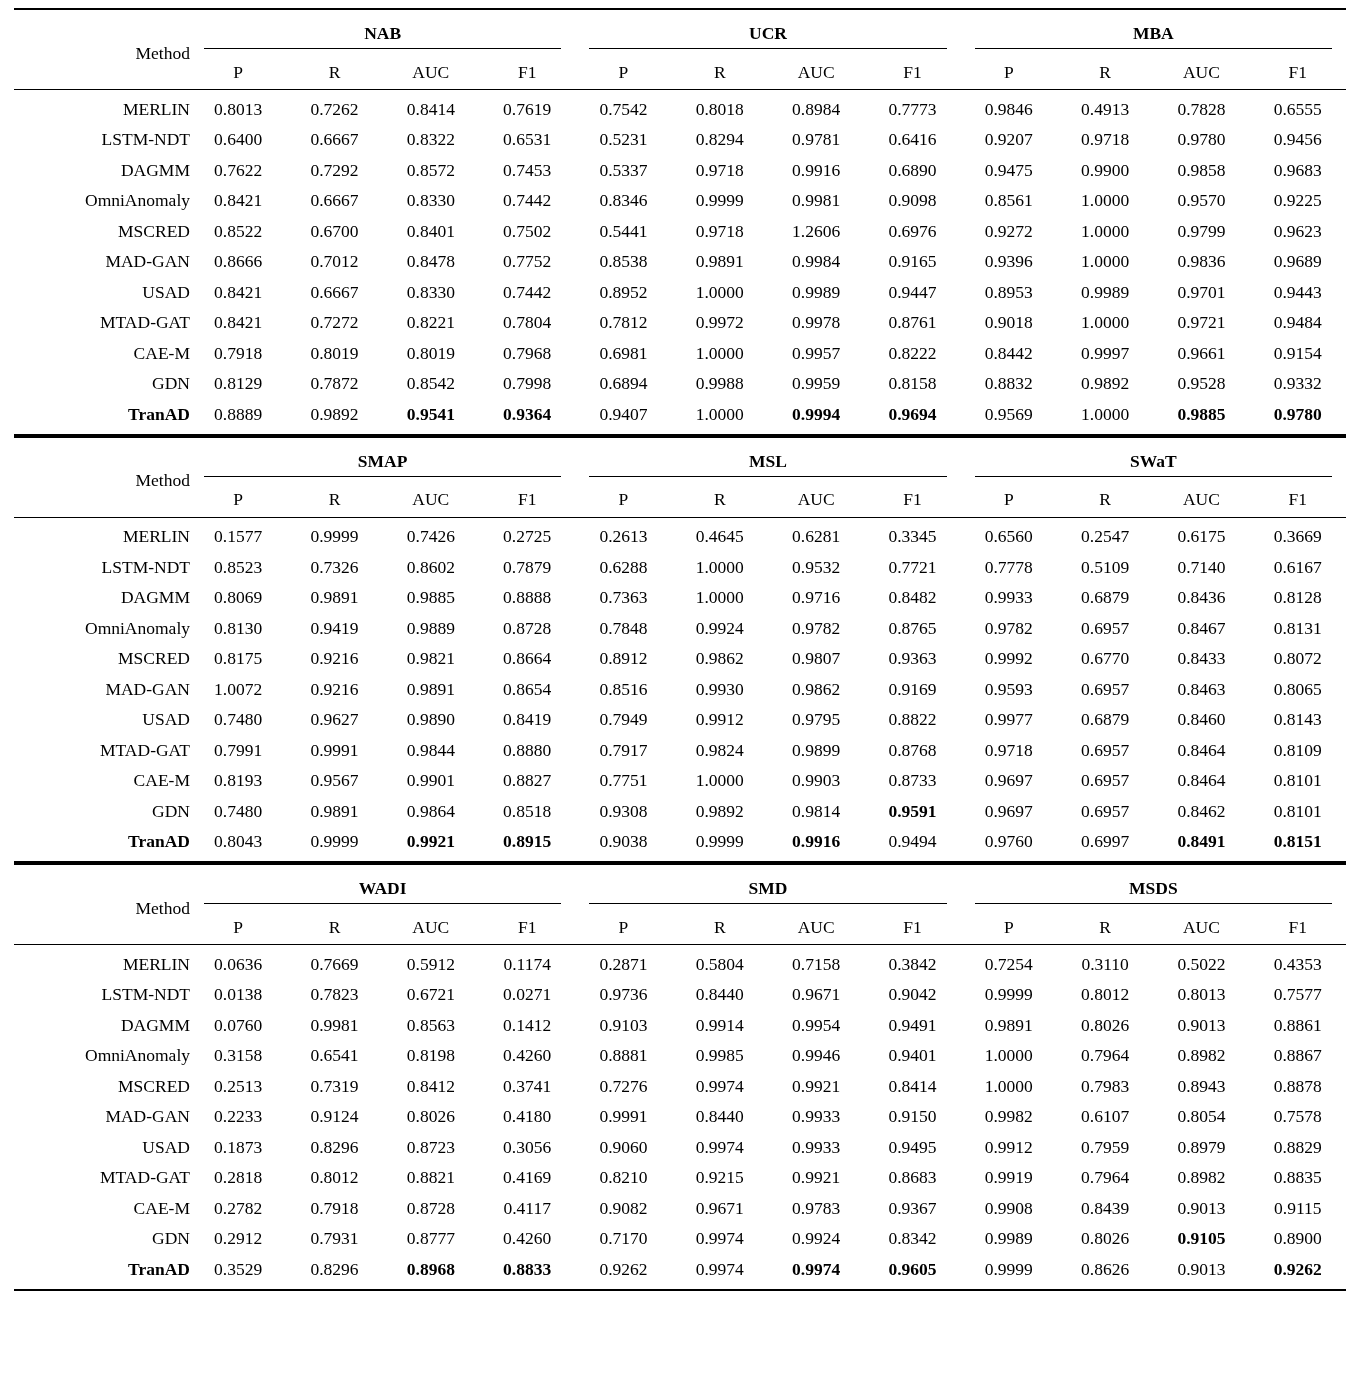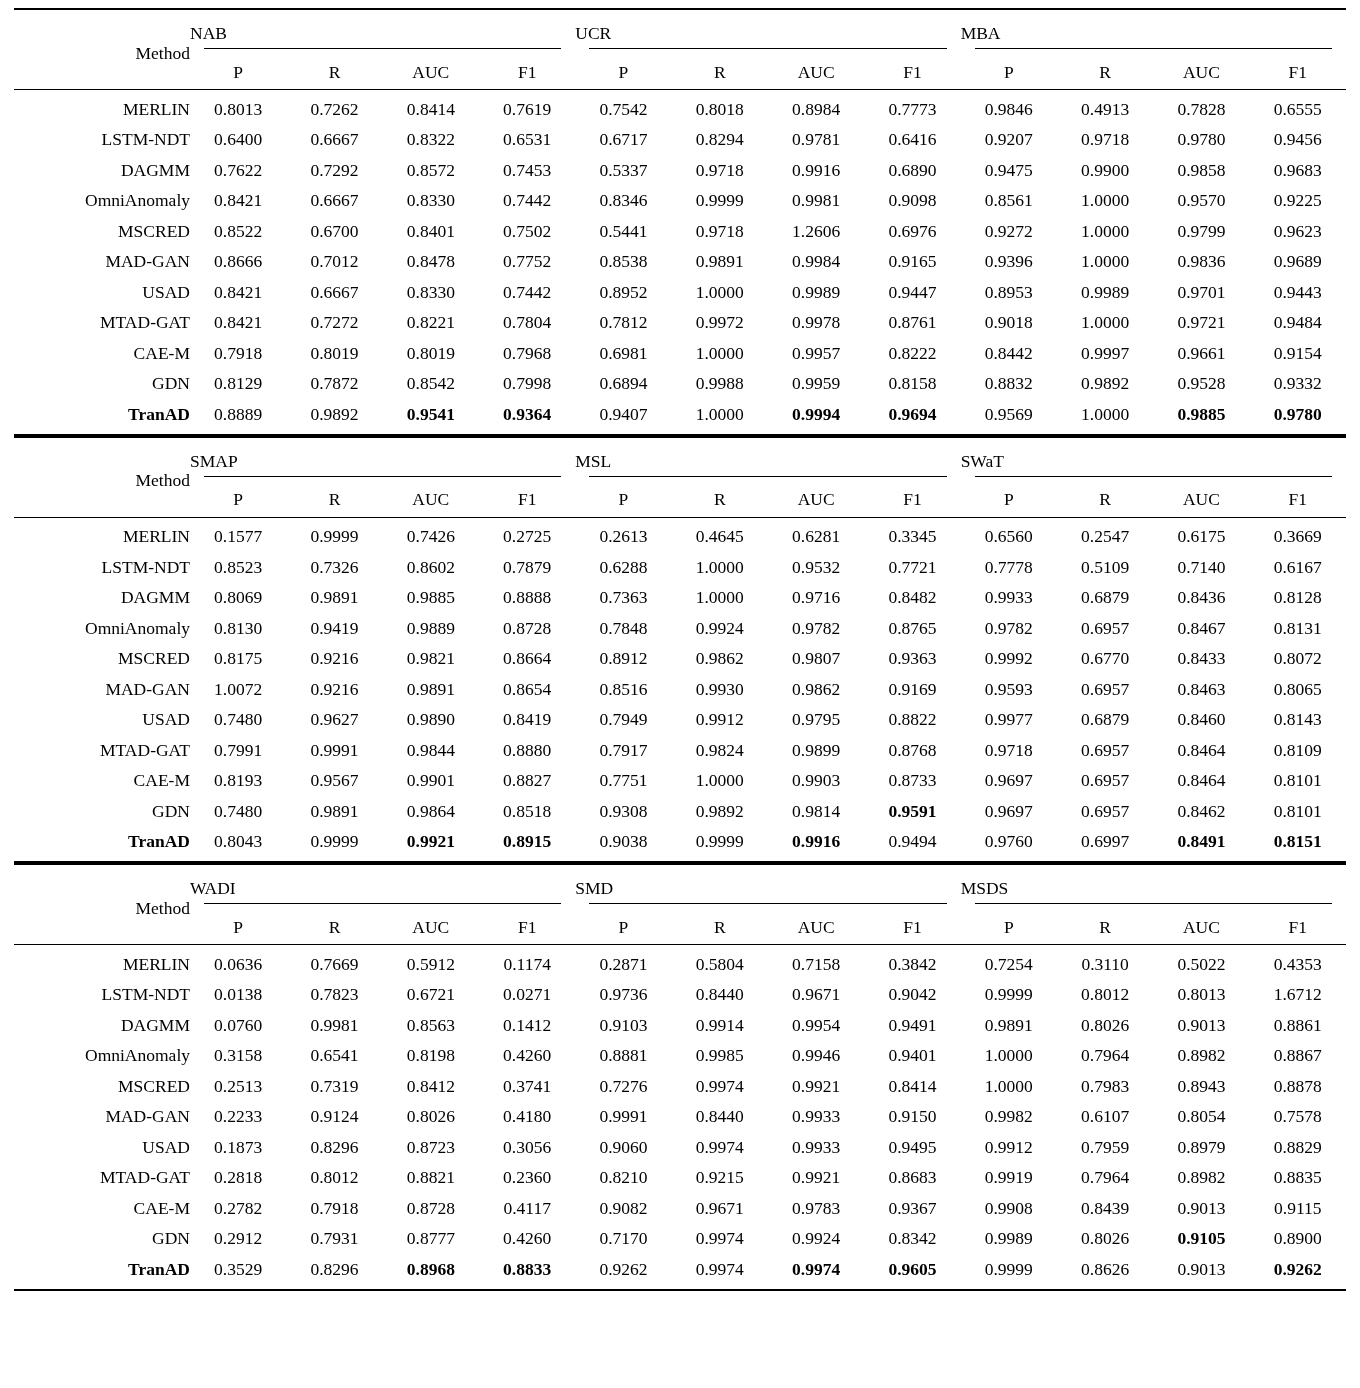--- a/index.html
+++ b/index.html
@@ -45,21 +45,23 @@
     width: 164px;
     text-align: right;
     padding-left: 12px;
     white-space: nowrap;
   }
   .num {
     text-align: center;
     white-space: nowrap;
   }
   .grp-head {
+    text-align: center;
     font-size: 17.5px;
+    font-weight: bold;
   }
   .bodyrow td {
     height: 30.5px;
     vertical-align: middle;
   }
   .grp-head-row td {
     height: 38px;
     vertical-align: middle;
   }
   .subhead-row td {
@@ -144,21 +146,21 @@
             <td class="num">0.4913</td>
             <td class="num">0.7828</td>
             <td class="num">0.6555</td>
           </tr>
           <tr class="bodyrow">
             <td class="method-col">LSTM-NDT</td>
             <td class="num">0.6400</td>
             <td class="num">0.6667</td>
             <td class="num">0.8322</td>
             <td class="num">0.6531</td>
-            <td class="num">0.6717</td>
+            <td class="num">0.5231</td>
             <td class="num">0.8294</td>
             <td class="num">0.9781</td>
             <td class="num">0.6416</td>
             <td class="num">0.9207</td>
             <td class="num">0.9718</td>
             <td class="num">0.9780</td>
             <td class="num">0.9456</td>
           </tr>
           <tr class="bodyrow">
             <td class="method-col">DAGMM</td>
@@ -595,21 +597,21 @@
             <td class="num">0.7823</td>
             <td class="num">0.6721</td>
             <td class="num">0.0271</td>
             <td class="num">0.9736</td>
             <td class="num">0.8440</td>
             <td class="num">0.9671</td>
             <td class="num">0.9042</td>
             <td class="num">0.9999</td>
             <td class="num">0.8012</td>
             <td class="num">0.8013</td>
-            <td class="num">1.6712</td>
+            <td class="num">0.7577</td>
           </tr>
           <tr class="bodyrow">
             <td class="method-col">DAGMM</td>
             <td class="num">0.0760</td>
             <td class="num">0.9981</td>
             <td class="num">0.8563</td>
             <td class="num">0.1412</td>
             <td class="num">0.9103</td>
             <td class="num">0.9914</td>
             <td class="num">0.9954</td>
@@ -677,21 +679,21 @@
             <td class="num">0.9912</td>
             <td class="num">0.7959</td>
             <td class="num">0.8979</td>
             <td class="num">0.8829</td>
           </tr>
           <tr class="bodyrow">
             <td class="method-col">MTAD-GAT</td>
             <td class="num">0.2818</td>
             <td class="num">0.8012</td>
             <td class="num">0.8821</td>
-            <td class="num">0.2360</td>
+            <td class="num">0.4169</td>
             <td class="num">0.8210</td>
             <td class="num">0.9215</td>
             <td class="num">0.9921</td>
             <td class="num">0.8683</td>
             <td class="num">0.9919</td>
             <td class="num">0.7964</td>
             <td class="num">0.8982</td>
             <td class="num">0.8835</td>
           </tr>
           <tr class="bodyrow">

